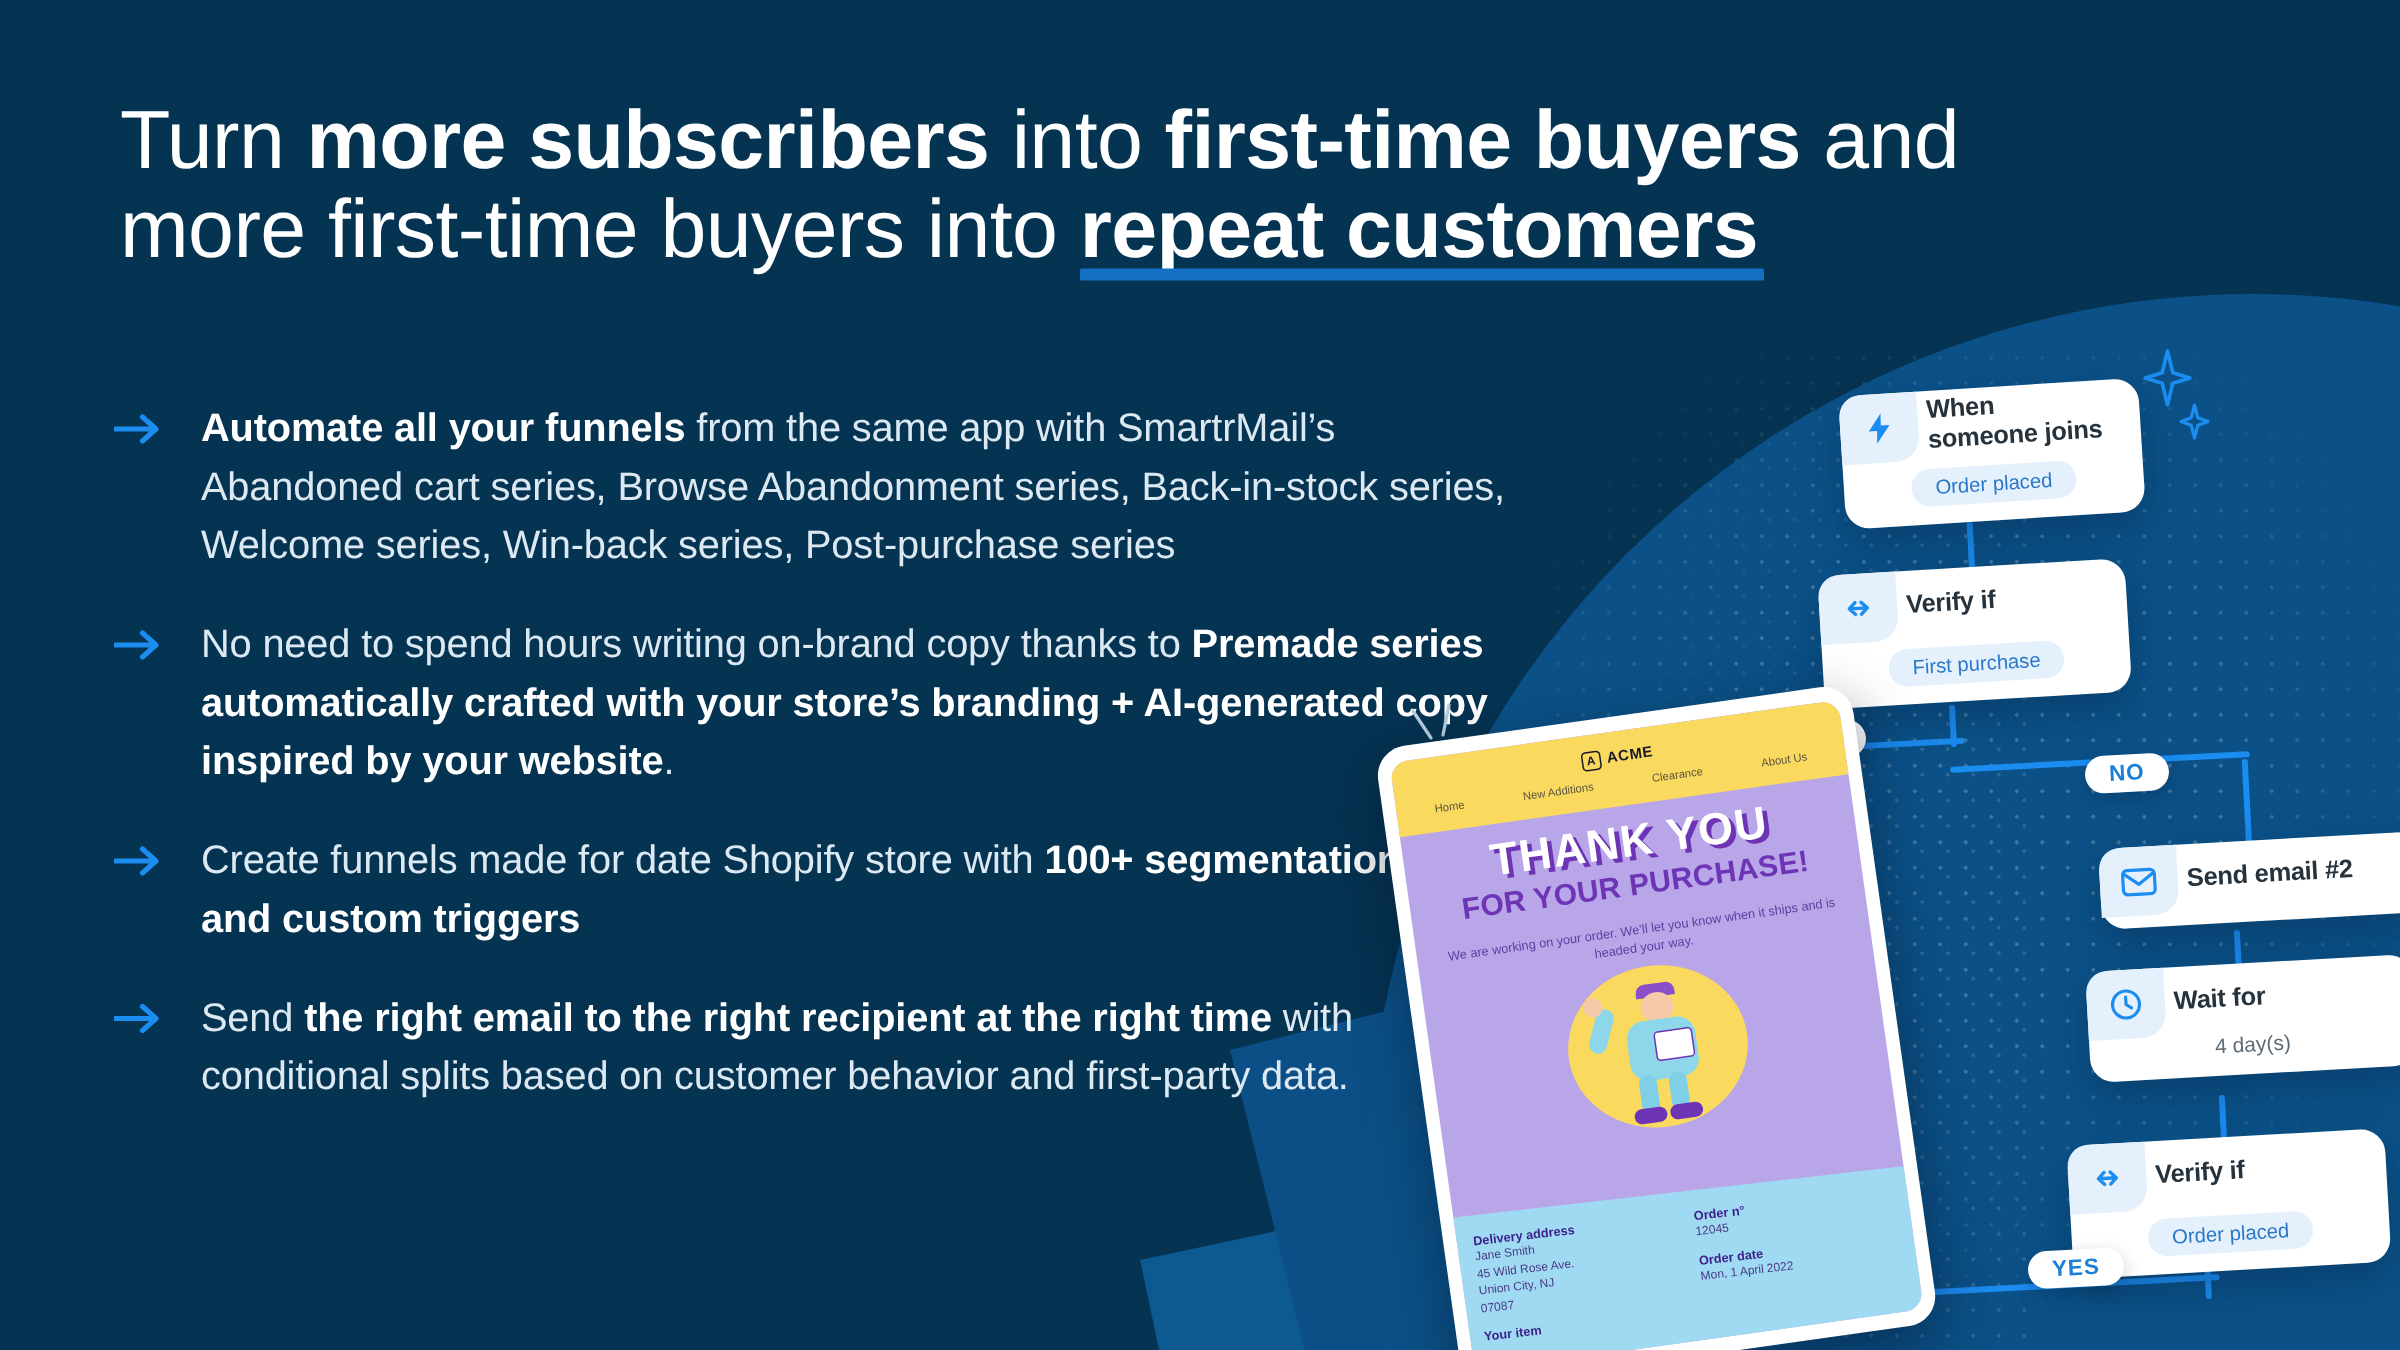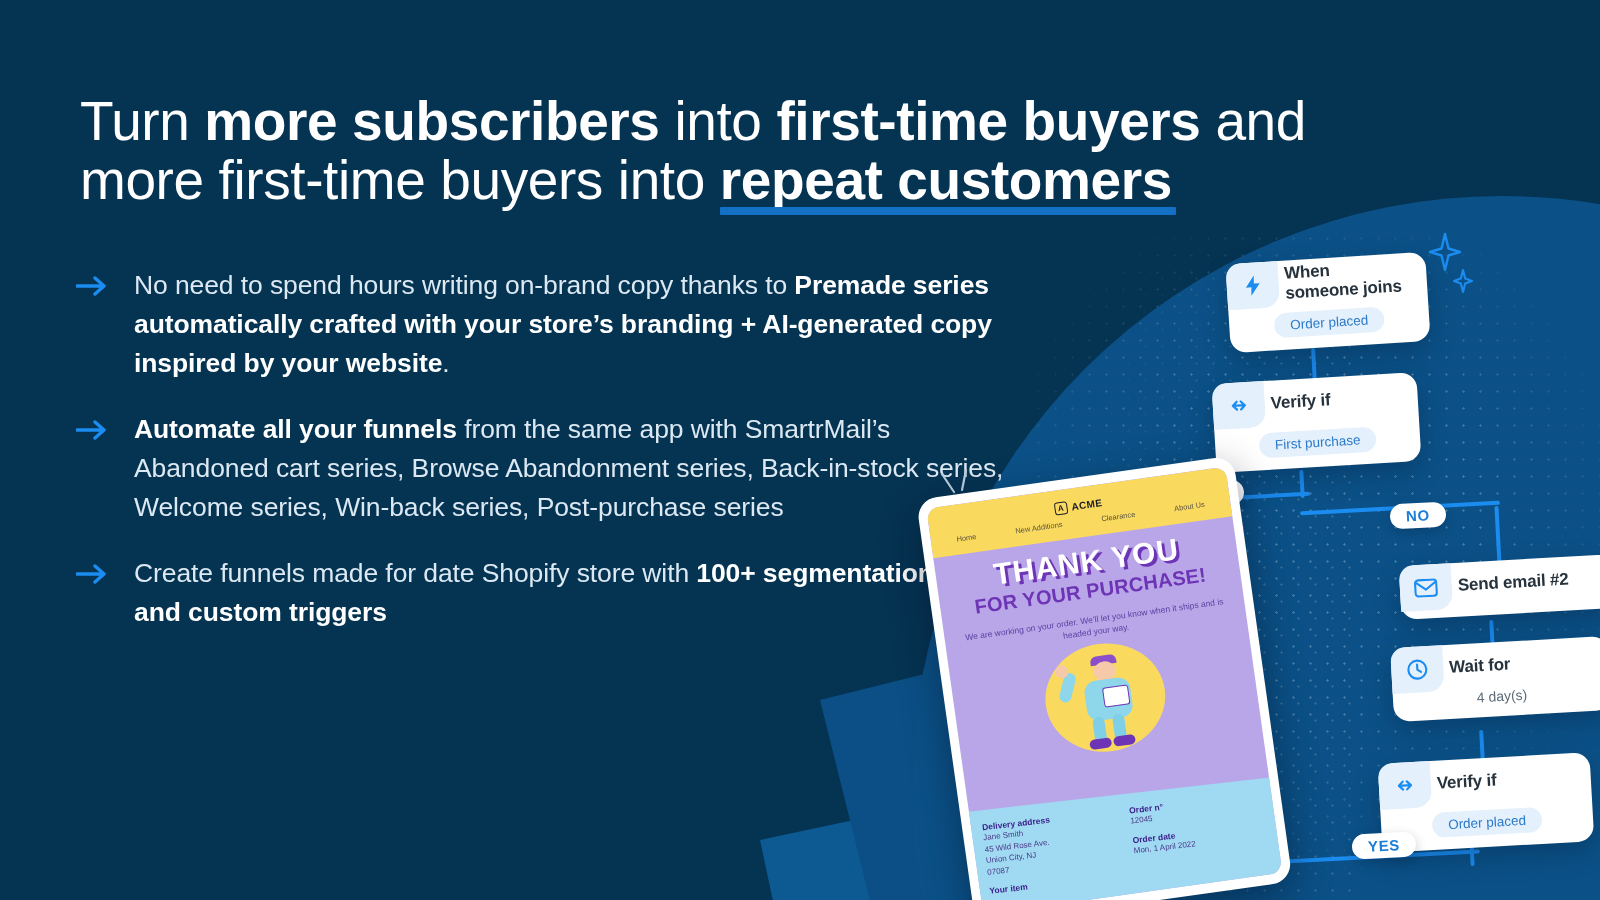--- a/index.html
+++ b/index.html
@@ -53,21 +53,21 @@
     width:330px; height:640px;
     background-image:radial-gradient(circle, rgba(255,255,255,.14) 1.2px, transparent 1.3px);
     background-size:17px 17px;
     -webkit-mask-image:linear-gradient(105deg, transparent 18%, #000 55%, #000 100%);
     mask-image:linear-gradient(105deg, transparent 18%, #000 55%, #000 100%);
   }
 
   
   .headline {
     position:absolute;
-    left:80px; top:92px;
+    left:80px; top:64px;
     width:1230px;
     font-size:55px;
     line-height:1.08;
     color:#ffffff;
     font-weight:300;
     letter-spacing:-.4px;
   }
   .headline b { font-weight:800; }
   .headline .u-wrap { position:relative; display:inline-block; }
   .headline .u-wrap .rule {
@@ -282,41 +282,49 @@
 </h1>
 
 <div class="bullets">
 
   <div class="bullet">
     <span class="arrow">
       <svg width="34" height="22" viewBox="0 0 34 22">
           <path d="M1 11h26M19 3l9 8-9 8" stroke="#1b8cf0" stroke-width="3.4" fill="none" stroke-linecap="round" stroke-linejoin="round"></path>
         </svg>
     </span>
-    <p><span>No need to spend hours writing on-brand copy thanks to </span><b>Premade series automatically crafted with your store’s branding + AI-generated copy inspired by your website</b><span>.</span></p>
+    <p><b>Automate all your funnels</b><span> from the same app with SmartrMail’s Abandoned cart series, Browse Abandonment series, Back-in-stock series, Welcome series, Win-back series, Post-purchase series</span></p>
   </div>
 
   <div class="bullet">
     <span class="arrow">
       <svg width="34" height="22" viewBox="0 0 34 22">
           <path d="M1 11h26M19 3l9 8-9 8" stroke="#1b8cf0" stroke-width="3.4" fill="none" stroke-linecap="round" stroke-linejoin="round"></path>
         </svg>
     </span>
-    <p><b>Automate all your funnels</b><span> from the same app with SmartrMail’s Abandoned cart series, Browse Abandonment series, Back-in-stock series, Welcome series, Win-back series, Post-purchase series</span></p>
+    <p><span>No need to spend hours writing on-brand copy thanks to </span><b>Premade series automatically crafted with your store’s branding + AI-generated copy inspired by your website</b><span>.</span></p>
   </div>
 
   <div class="bullet">
     <span class="arrow">
       <svg width="34" height="22" viewBox="0 0 34 22">
           <path d="M1 11h26M19 3l9 8-9 8" stroke="#1b8cf0" stroke-width="3.4" fill="none" stroke-linecap="round" stroke-linejoin="round"></path>
         </svg>
     </span>
     <p><span>Create funnels made for date Shopify store with </span><b>100+ segmentation rules and custom triggers</b></p>
   </div>
 
+  <div class="bullet">
+    <span class="arrow">
+      <svg width="34" height="22" viewBox="0 0 34 22">
+          <path d="M1 11h26M19 3l9 8-9 8" stroke="#1b8cf0" stroke-width="3.4" fill="none" stroke-linecap="round" stroke-linejoin="round"></path>
+        </svg>
+    </span>
+    <p><span>Send </span><b>the right email to the right recipient at the right time</b><span> with conditional splits based on customer behavior and first-party data.</span></p>
+  </div>
 
 </div>
 
 <div class="flow">
 
   <div class="wire wire-v" style="left:1312px; top:348px; height:36px; transform:rotate(-3deg);"></div>
   <div class="wire wire-v" style="left:1300px; top:470px; height:28px; transform:rotate(-3deg);"></div>
   <div class="wire wire-h" style="left:1110px; top:497px; width:200px; transform:rotate(-3deg);"></div>
   <div class="wire wire-h" style="left:1300px; top:506px; width:200px; transform:rotate(-3deg);"></div>
   <div class="wire wire-v" style="left:1496px; top:506px; height:60px; transform:rotate(-3deg);"></div>

